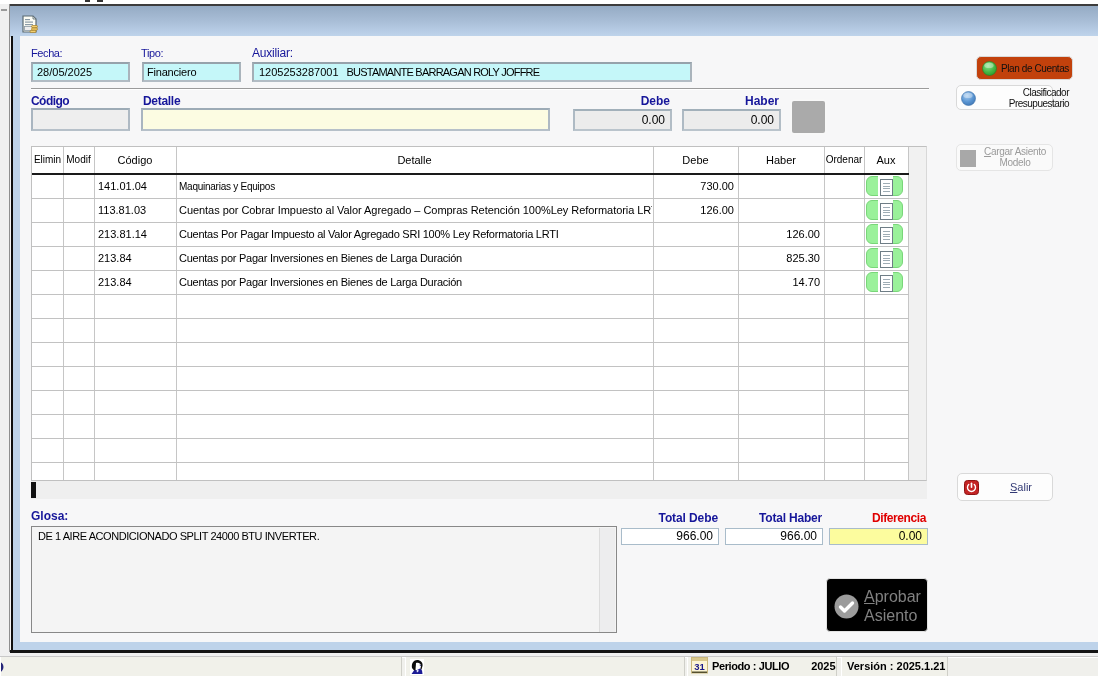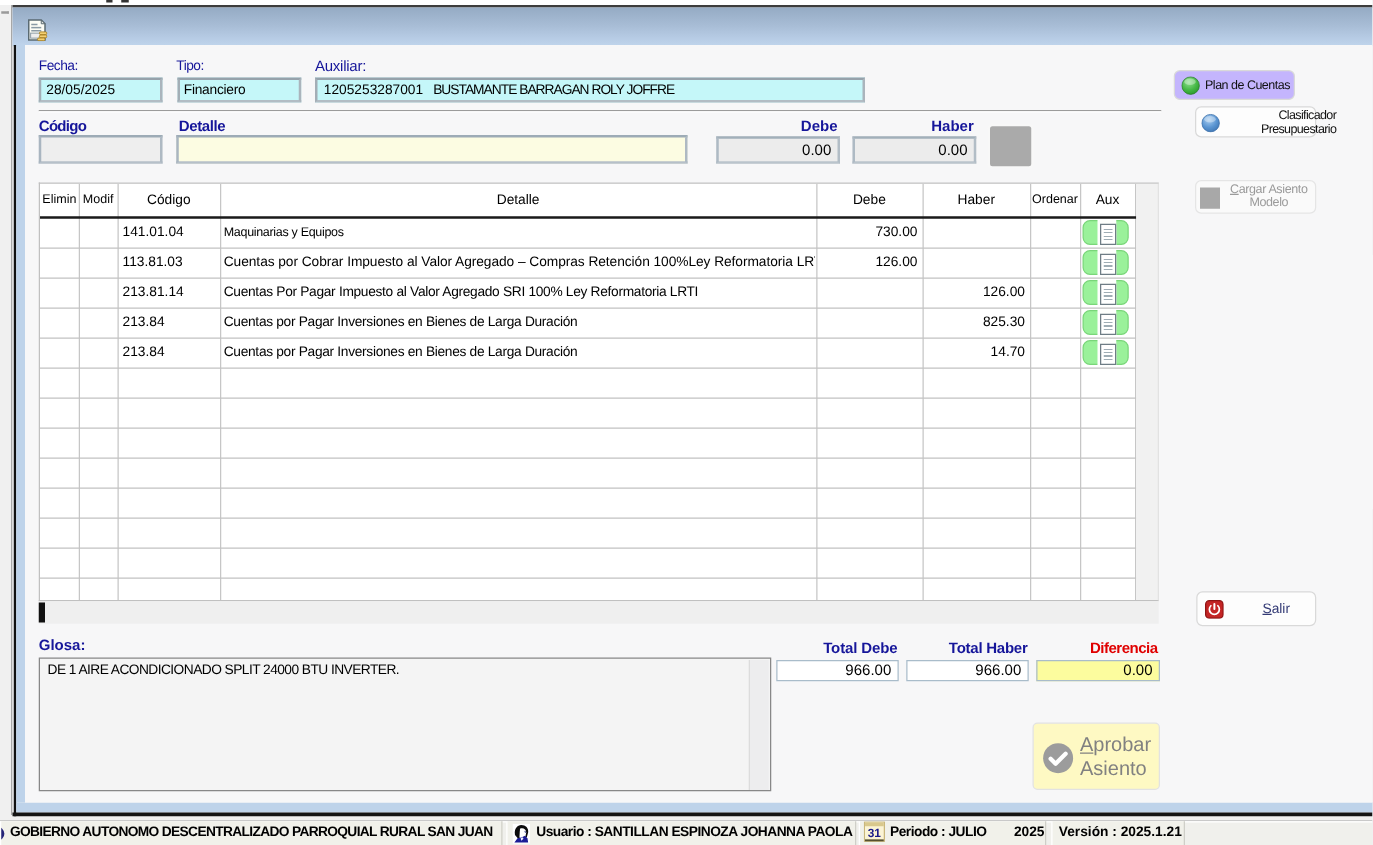--- a/index.html
+++ b/index.html
@@ -155,29 +155,29 @@
   </div>
 
   <div class="abs navy bold" style="left:621px;top:511px;width:97px;font-size:12px;text-align:right;letter-spacing:-0.1px;">Total Debe</div>
   <div class="abs navy bold" style="left:725px;top:511px;width:97px;font-size:12px;text-align:right;letter-spacing:-0.2px;">Total Haber</div>
   <div class="abs bold" style="left:829px;top:511px;width:97px;font-size:12px;text-align:right;color:#e00000;letter-spacing:-0.4px;">Diferencia</div>
 
   <div class="abs" style="left:621px;top:528px;width:98px;height:17px;background:#ffffff;border:1px solid #a9bcca;font-size:12px;line-height:15px;text-align:right;padding-right:5px;">966.00</div>
   <div class="abs" style="left:725px;top:528px;width:98px;height:17px;background:#ffffff;border:1px solid #a9bcca;font-size:12px;line-height:15px;text-align:right;padding-right:5px;">966.00</div>
   <div class="abs" style="left:829px;top:528px;width:99px;height:17px;background:#fcfc9e;border:1px solid #a9bcca;font-size:12px;line-height:15px;text-align:right;padding-right:5px;">0.00</div>
 
-  <div class="abs" style="left:826px;top:578px;width:102px;height:54px;background:#fef9c3;border:1px solid #e2e2e2;border-radius:4px;">
+  <div class="abs" style="left:826px;top:578px;width:102px;height:54px;background:#000000;border:1px solid #e2e2e2;border-radius:4px;">
     <svg class="abs" style="left:7px;top:15px;" width="25" height="25" viewBox="0 0 25 25">
       <circle cx="12.5" cy="12.5" r="12" fill="#9c9c9c"></circle>
       <path d="M6.5 13 l4 4 l8 -8" stroke="#ffffff" stroke-width="3.4" fill="none" stroke-linecap="round" stroke-linejoin="round"></path>
     </svg>
     <div class="abs" style="left:37px;top:8px;font-size:16px;color:#818181;line-height:19px;"><span style="text-decoration:underline;">A</span>probar<br>Asiento</div>
   </div>
 
-  <div class="abs" style="left:939px;top:56px;width:97px;height:24px;background:#c4b5fd;border:1px solid #d9d9d9;border-radius:5px;">
+  <div class="abs" style="left:976px;top:56px;width:97px;height:24px;background:#c2410c;border:1px solid #d9d9d9;border-radius:5px;">
     <svg class="abs" style="left:5px;top:4px;" width="15" height="15" viewBox="0 0 15 15">
       <defs>
           <radialGradient id="gg" cx="0.4" cy="0.3" r="0.9">
         <stop offset="0" stop-color="#8fe08f"></stop>
             <stop offset="0.5" stop-color="#46b846"></stop>
             <stop offset="1" stop-color="#1e8a1e"></stop>
       </radialGradient>
         </defs>
       <circle cx="7.5" cy="7.5" r="7" fill="url(#gg)" stroke="#267d26" stroke-width="0.6"></circle>
       <ellipse cx="7" cy="4.4" rx="4.6" ry="2.6" fill="#ffffff" opacity="0.35"></ellipse>
@@ -215,33 +215,31 @@
   </div>
 
   <div class="abs" style="left:0;top:656px;width:1098px;height:1px;background:#c9c9c9;"></div>
   <div class="abs" style="left:0;top:657px;width:1098px;height:19px;background:#f0f0ec;border-top:1px solid #ffffff;"></div>
 
   <div class="sbar-sec" style="left:0;width:402px;">
     <svg class="abs" style="left:-10px;top:4px;" width="14" height="14" viewBox="0 0 14 14">
       <circle cx="7" cy="6" r="5.5" fill="#242478"></circle>
       <path d="M3 11 l3 2 l4 -2 l-2 2 l-4 1 z" fill="#111"></path>
     </svg>
-    <span style="margin-left:7px;letter-spacing:-0.52px;">GOBIERNO AUTONOMO DESCENTRALIZADO PARROQUIAL RURAL SAN JUAN</span>
   </div>
 
   <div class="sbar-sec" style="left:405px;width:280px;">
     <svg class="abs" style="left:4px;top:2px;" width="14" height="16" viewBox="0 0 14 16">
       <rect x="0" y="0" width="14" height="16" fill="#ffffff"></rect>
       <path d="M2 9 C1 4 4 1 7 1 c3.5 0 6 2.5 5.5 6 l-1 3.5 -2 1 -5 0.5 z" fill="#0c0c0c"></path>
       <path d="M6 4 c2.5 -1 5 0.5 5 3 l-0.8 3.5 -2.7 1.5 -2 -1 z" fill="#ffffff"></path>
       <path d="M9.5 5.5 l2 1.2 -1.5 0.4 z" fill="#232d7d"></path>
       <path d="M1.5 15 l2.5 -3.5 3 -0.5 3 -1.5 2 2 0.5 3.5 z" fill="#1c1c96"></path>
       <path d="M6.5 11.5 l1.5 -0.8 0.8 1.2 -1.8 1.6 z" fill="#eef0ff"></path>
     </svg>
-    <span style="margin-left:23px;letter-spacing:-0.4px;">Usuario : SANTILLAN ESPINOZA JOHANNA PAOLA</span>
   </div>
 
   <div class="sbar-sec" style="left:687px;width:150px;">
     <svg class="abs" style="left:3px;top:0px;" width="17" height="17" viewBox="0 0 17 17">
       <rect x="0.5" y="0.5" width="16" height="15.5" fill="#fbf4d5" stroke="#c9b77b" stroke-width="1"></rect>
       <rect x="1" y="1" width="15" height="3" fill="#d9c88c"></rect>
       <rect x="1" y="14.5" width="15" height="1.5" fill="#55502f"></rect>
       <text x="8.5" y="12.5" font-size="9.5" font-weight="bold" fill="#191989" text-anchor="middle" font-family="Liberation Sans, sans-serif">31</text>
     </svg>
     <span style="margin-left:24px;letter-spacing:-0.4px;">Periodo : JULIO</span><span style="margin-left:22px;">2025</span>

